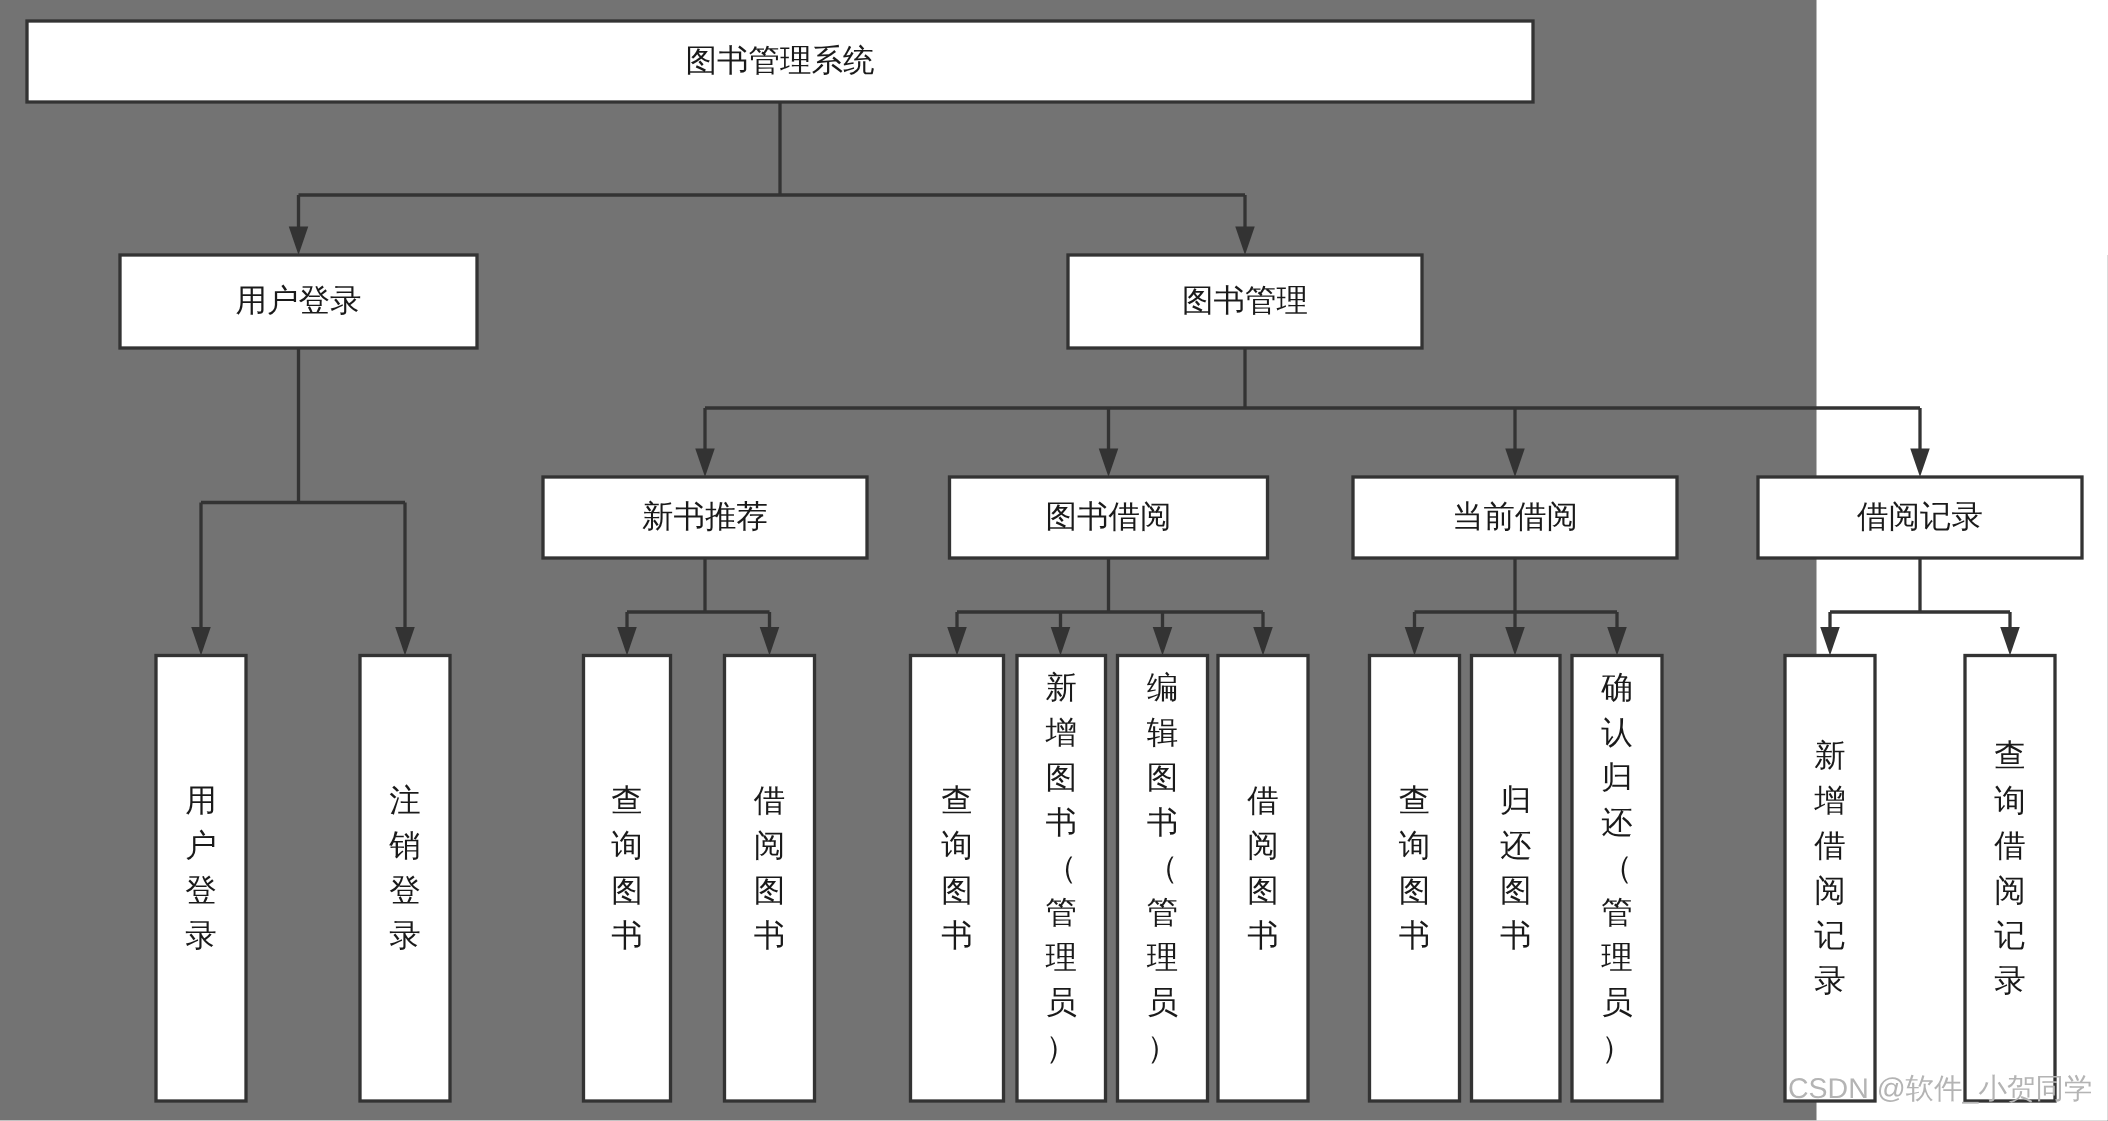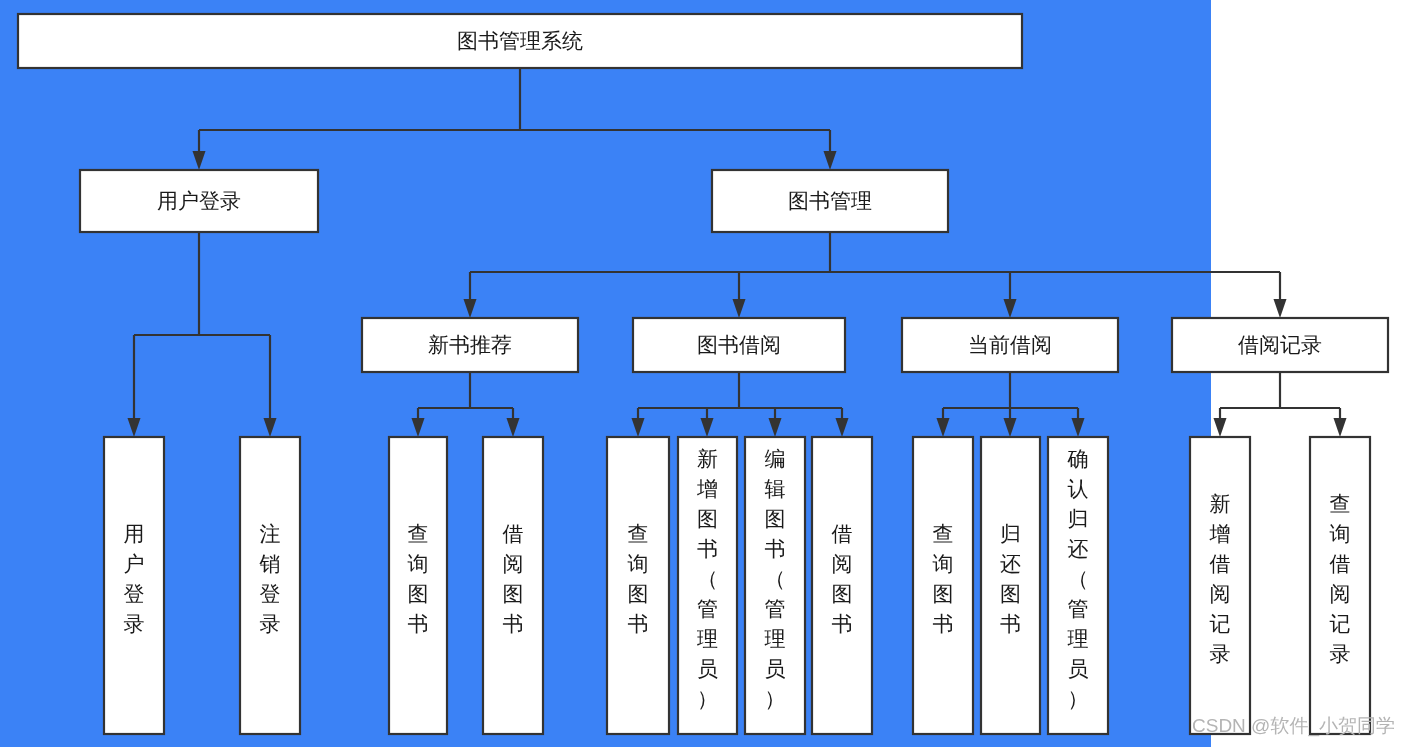--- a/index.html
+++ b/index.html
@@ -11,21 +11,21 @@
   body {
     width: 1405px;
     height: 747px;
     font-family: "Liberation Sans", "DejaVu Sans", sans-serif;
     overflow: hidden;
   }
   #diagram-root {
     position: relative;
     width: 1211px;
     height: 747px;
-    background: #3b82f6;
+    background: #737373;
   }
   svg#flow-svg {
     position: absolute;
     left: 0;
     top: 0;
     width: 1405px;
     height: 747px;
     display: block;
   }
   .node-box {

